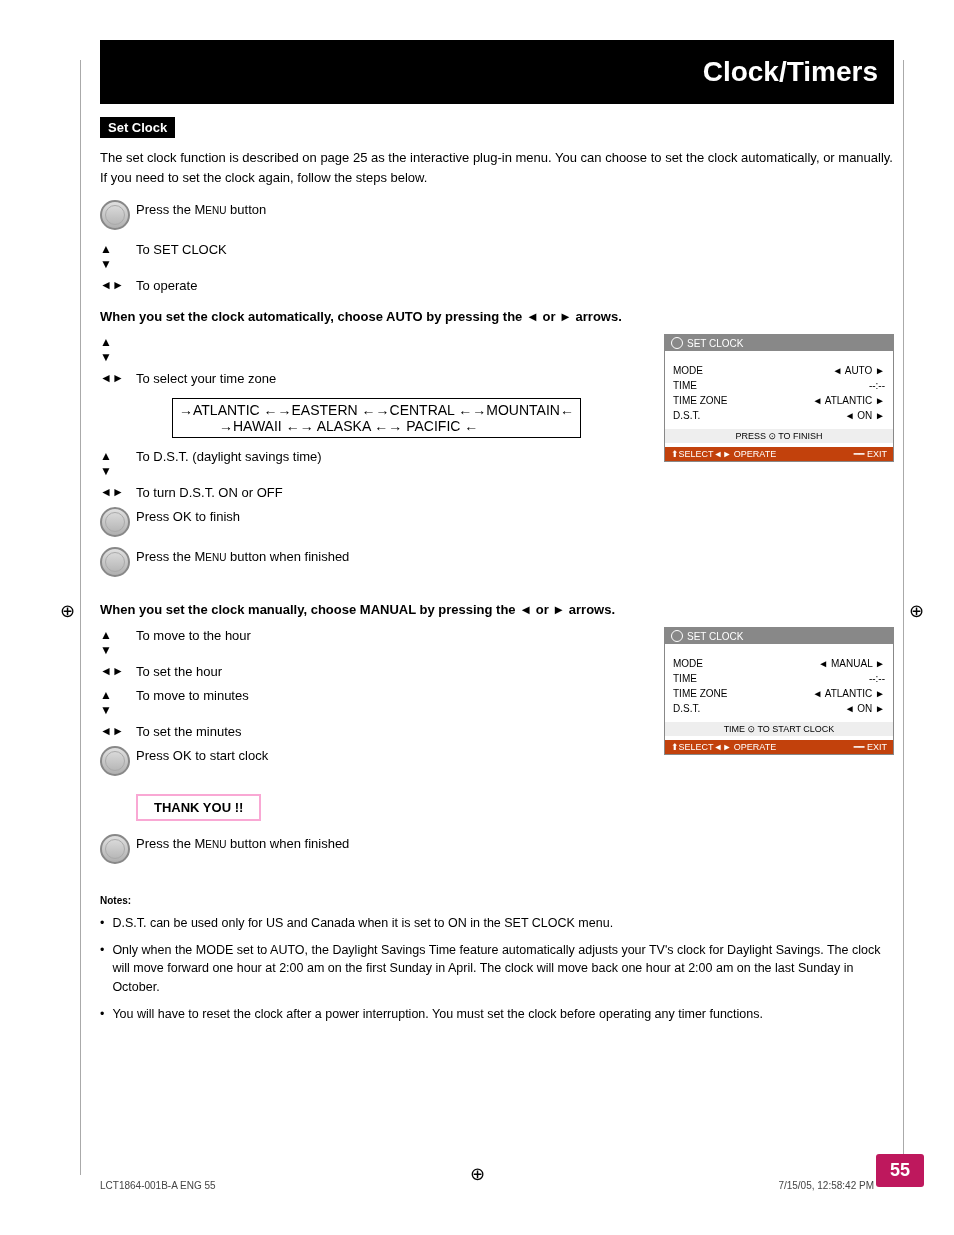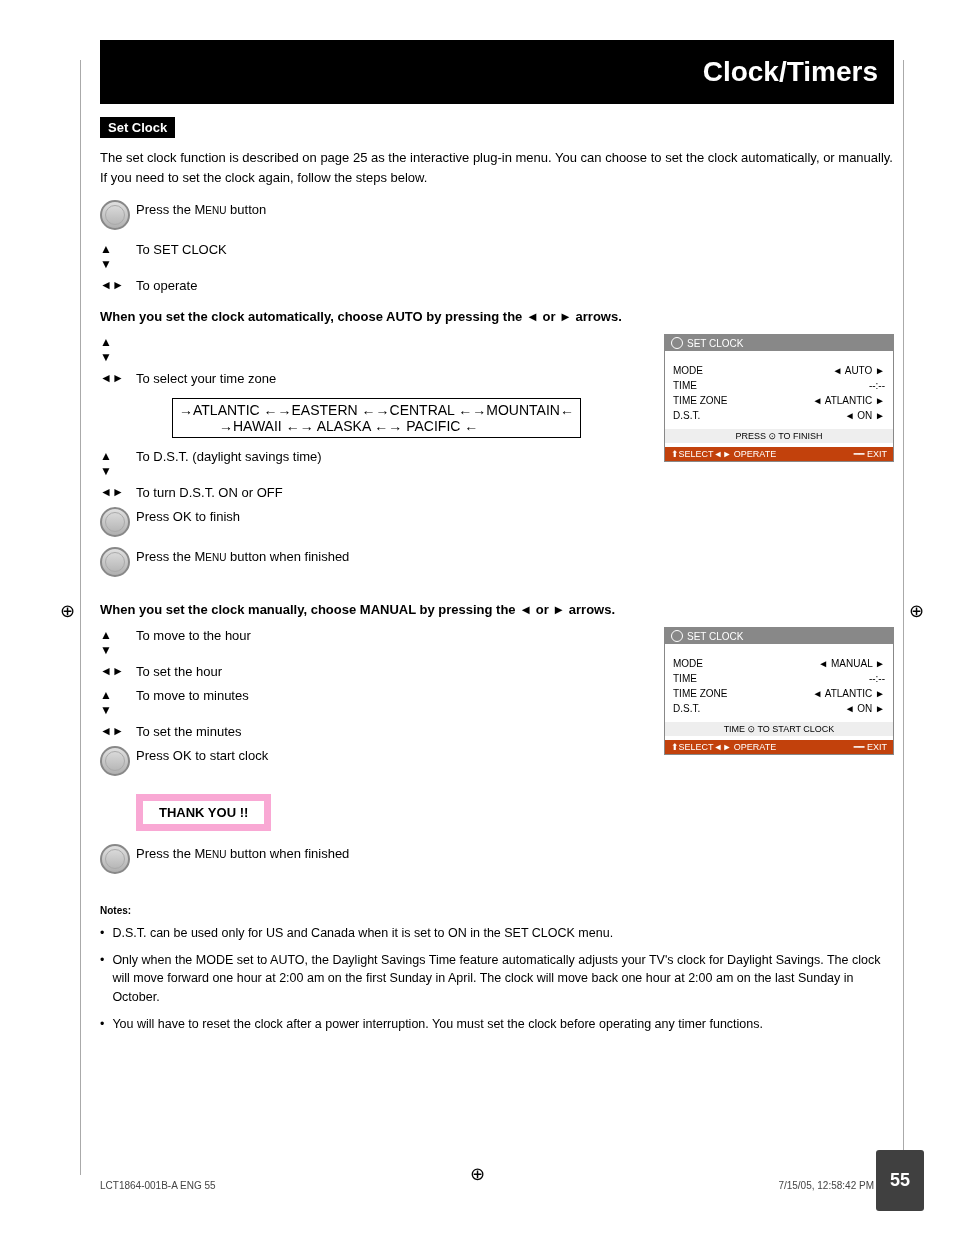--- a/index.html
+++ b/index.html
@@ -156,21 +156,21 @@
       background: #c2410c;
       color: #fff;
       padding: 2px 6px;
       font-size: 9px;
       display: flex;
       justify-content: space-between;
     }
 
     
     .thank-you-box {
-      border: 7px solid #f9a8d4;
+      border: 2px solid #f9a8d4;
       padding: 4px 16px;
       display: inline-block;
       font-weight: bold;
       font-size: 13px;
       margin: 6px 0 6px 36px;
     }
 
     
     .notes-section {
       margin-top: 20px;
@@ -185,27 +185,27 @@
       gap: 8px;
       margin-bottom: 8px;
       font-size: 12.5px;
       line-height: 1.5;
     }
     .note-bullet { flex-shrink: 0; }
 
     
     .page-number {
       position: absolute;
-      bottom: 24px;
+      bottom: 48px;
       right: 30px;
-      background: #404040;
+      background: #be185d;
       color: #fff;
       font-size: 18px;
       font-weight: bold;
-      padding: 20px 14px;
+      padding: 6px 14px;
       border-radius: 3px;
     }
 
     
     .footer-left {
       position: absolute;
       bottom: 44px;
       left: 100px;
       font-size: 10px;
       color: #444;

